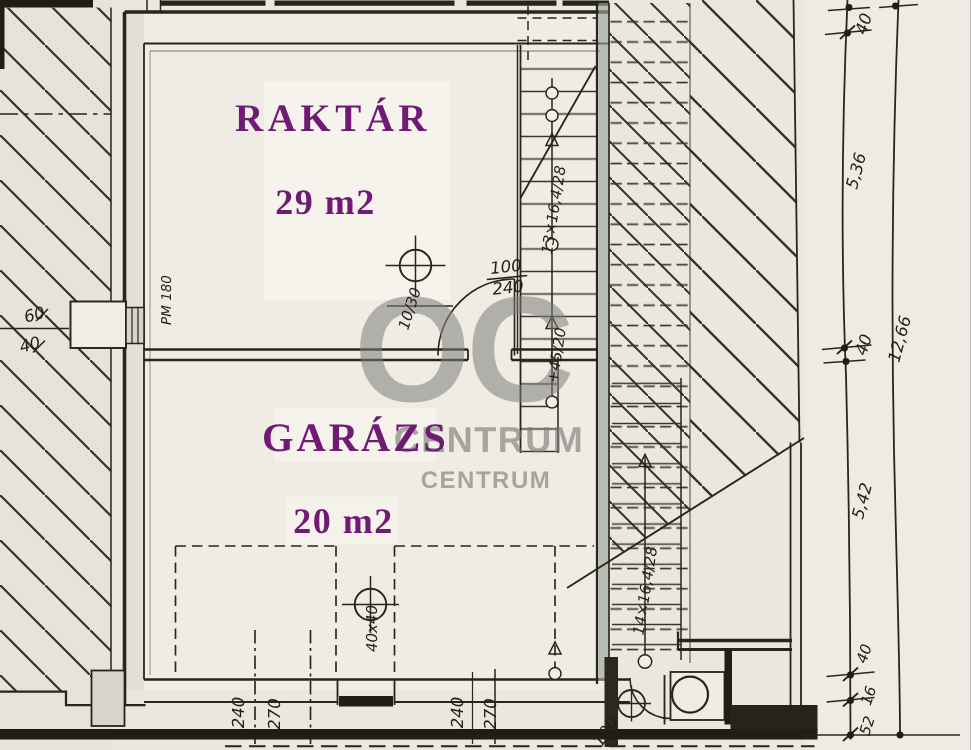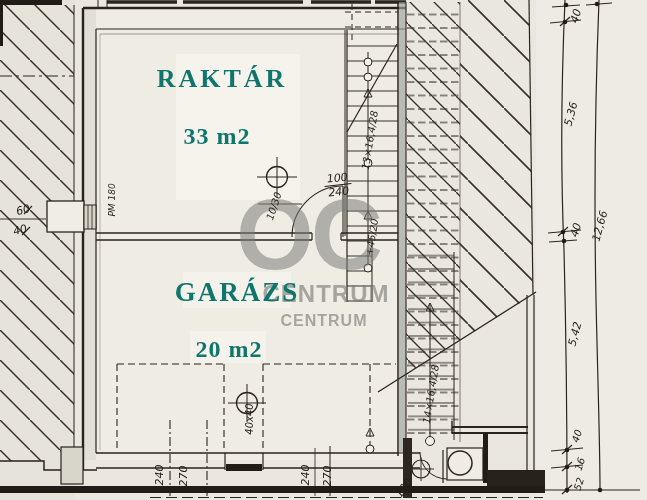--- a/index.html
+++ b/index.html
@@ -2,21 +2,21 @@
 <html><head>
 <meta charset="utf-8">
 <style>
   html,body{margin:0;padding:0;background:#888;}
   .stage{position:relative;width:647px;height:500px;background:#eae7df;overflow:hidden;
          font-family:"DejaVu Sans",sans-serif;color:#211e18;}
   .bg{position:absolute;}
   svg{position:absolute;left:0;top:0;}
   .lbl{position:absolute;white-space:nowrap;transform:translate(-50%,-50%);
        font-family:"DejaVu Sans",sans-serif;font-style:italic;color:#221f19;}
-  .roomname{font-family:"Liberation Serif",serif;font-style:normal;font-weight:bold;color:#0f766e;}
+  .roomname{font-family:"Liberation Serif",serif;font-style:normal;font-weight:bold;color:#701a75;}
   .wm{position:absolute;transform:translate(-50%,-50%);font-family:"Liberation Sans",sans-serif;
       font-weight:bold;font-style:normal;white-space:nowrap;}
   .frac{text-align:center;font-size:11px;}
   .frac .top{border-bottom:1.3px solid #201d17;padding:0 3px;}
 </style>
 </head>
 <body>
 
 <div class="stage">
 
@@ -217,21 +217,21 @@
       <line x1="24" y1="214" x2="32" y2="206" stroke-width="1.1"></line>
       <line x1="22" y1="235" x2="30" y2="227" stroke-width="1.1"></line>
     </g>
   </svg>
 
   <div class="wm" style="left:308px;top:234px;font-size:100px;letter-spacing:-3px;color:rgba(125,125,120,0.55);">OC</div>
   <div class="wm" style="left:326px;top:294px;font-size:24px;letter-spacing:1px;color:rgba(120,120,116,0.62);">CENTRUM</div>
   <div class="wm" style="left:324px;top:321px;font-size:16px;letter-spacing:1px;color:rgba(120,120,116,0.62);">CENTRUM</div>
 
   <div class="lbl roomname" style="left:222px;top:79px;font-size:26px;letter-spacing:3px;">RAKTÁR</div>
-  <div class="lbl roomname" style="left:217px;top:136px;font-size:24px;letter-spacing:1px;">33 m2</div>
+  <div class="lbl roomname" style="left:217px;top:136px;font-size:24px;letter-spacing:1px;">29 m2</div>
   <div class="lbl roomname" style="left:237px;top:292px;font-size:27px;letter-spacing:2px;">GARÁZS</div>
   <div class="lbl roomname" style="left:229px;top:349px;font-size:24px;letter-spacing:1px;">20 m2</div>
 
   <div class="lbl" style="left:576px;top:16px;font-size:11px;transform:translate(-50%,-50%) rotate(-72deg);">40</div>
   <div class="lbl" style="left:571px;top:114px;font-size:11px;transform:translate(-50%,-50%) rotate(-75deg);">5,36</div>
   <div class="lbl" style="left:576px;top:230px;font-size:11px;transform:translate(-50%,-50%) rotate(-72deg);">40</div>
   <div class="lbl" style="left:600px;top:226px;font-size:11px;transform:translate(-50%,-50%) rotate(-75deg);">12,66</div>
   <div class="lbl" style="left:575px;top:334px;font-size:11px;transform:translate(-50%,-50%) rotate(-75deg);">5,42</div>
   <div class="lbl" style="left:577px;top:436px;font-size:10px;transform:translate(-50%,-50%) rotate(-72deg);">40</div>
   <div class="lbl" style="left:580px;top:464px;font-size:10px;transform:translate(-50%,-50%) rotate(-72deg);">16</div>

